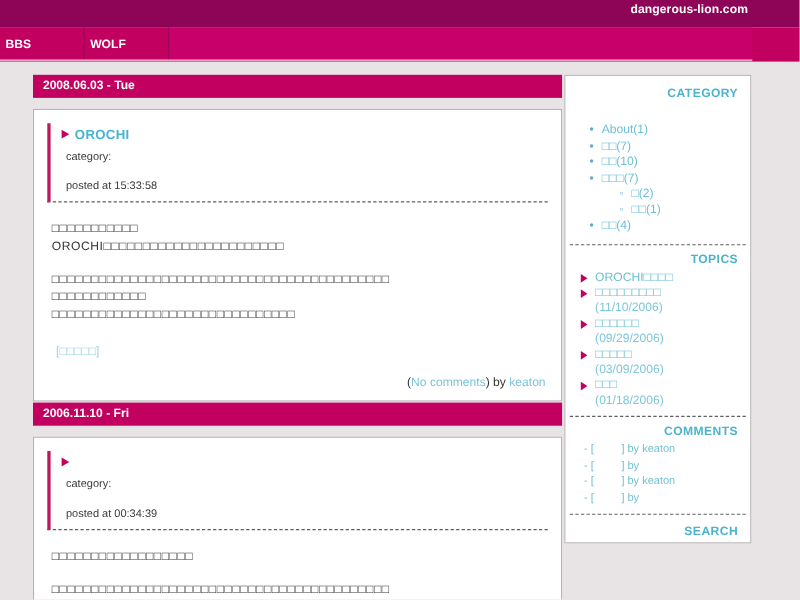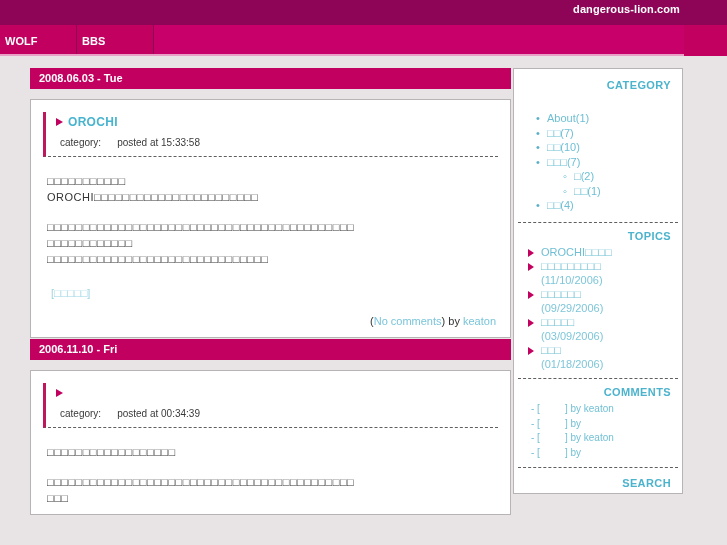--- a/index.html
+++ b/index.html
@@ -112,20 +112,21 @@
     font-weight: bold;
     letter-spacing: .3px;
   }
   .post-meta {
     margin-top: 8px;
     font-size: 10px;
     color: #3a3a3a;
     display: flex;
     gap: 16px;
     padding-left: 4px;
+    flex-direction: column;
   }
   .post-body {
     padding: 16px 4px 0 4px;
     font-size: 11px;
     color: #333;
     line-height: 16px;
   }
   .tofu { letter-spacing: .5px; }
   .gap { height: 14px; }
   .post-link {
@@ -217,22 +218,22 @@
   #search-head { padding-top: 2px; }
 </style>
 </head>
 <body>
 
 <div id="site-header">
   <div id="site-title">dangerous-lion.com</div>
 </div>
 
 <div id="nav-bar">
+  <div class="nav-tab">BBS</div>
   <div class="nav-tab">WOLF</div>
-  <div class="nav-tab">BBS</div>
   <div class="nav-rest"></div>
 </div>
 
 <div id="page-wrap">
 
   <div id="content-col">
 
     <div class="post-date-bar">2008.06.03 - Tue</div>
     <div class="post-box">
       <div class="post-head">

